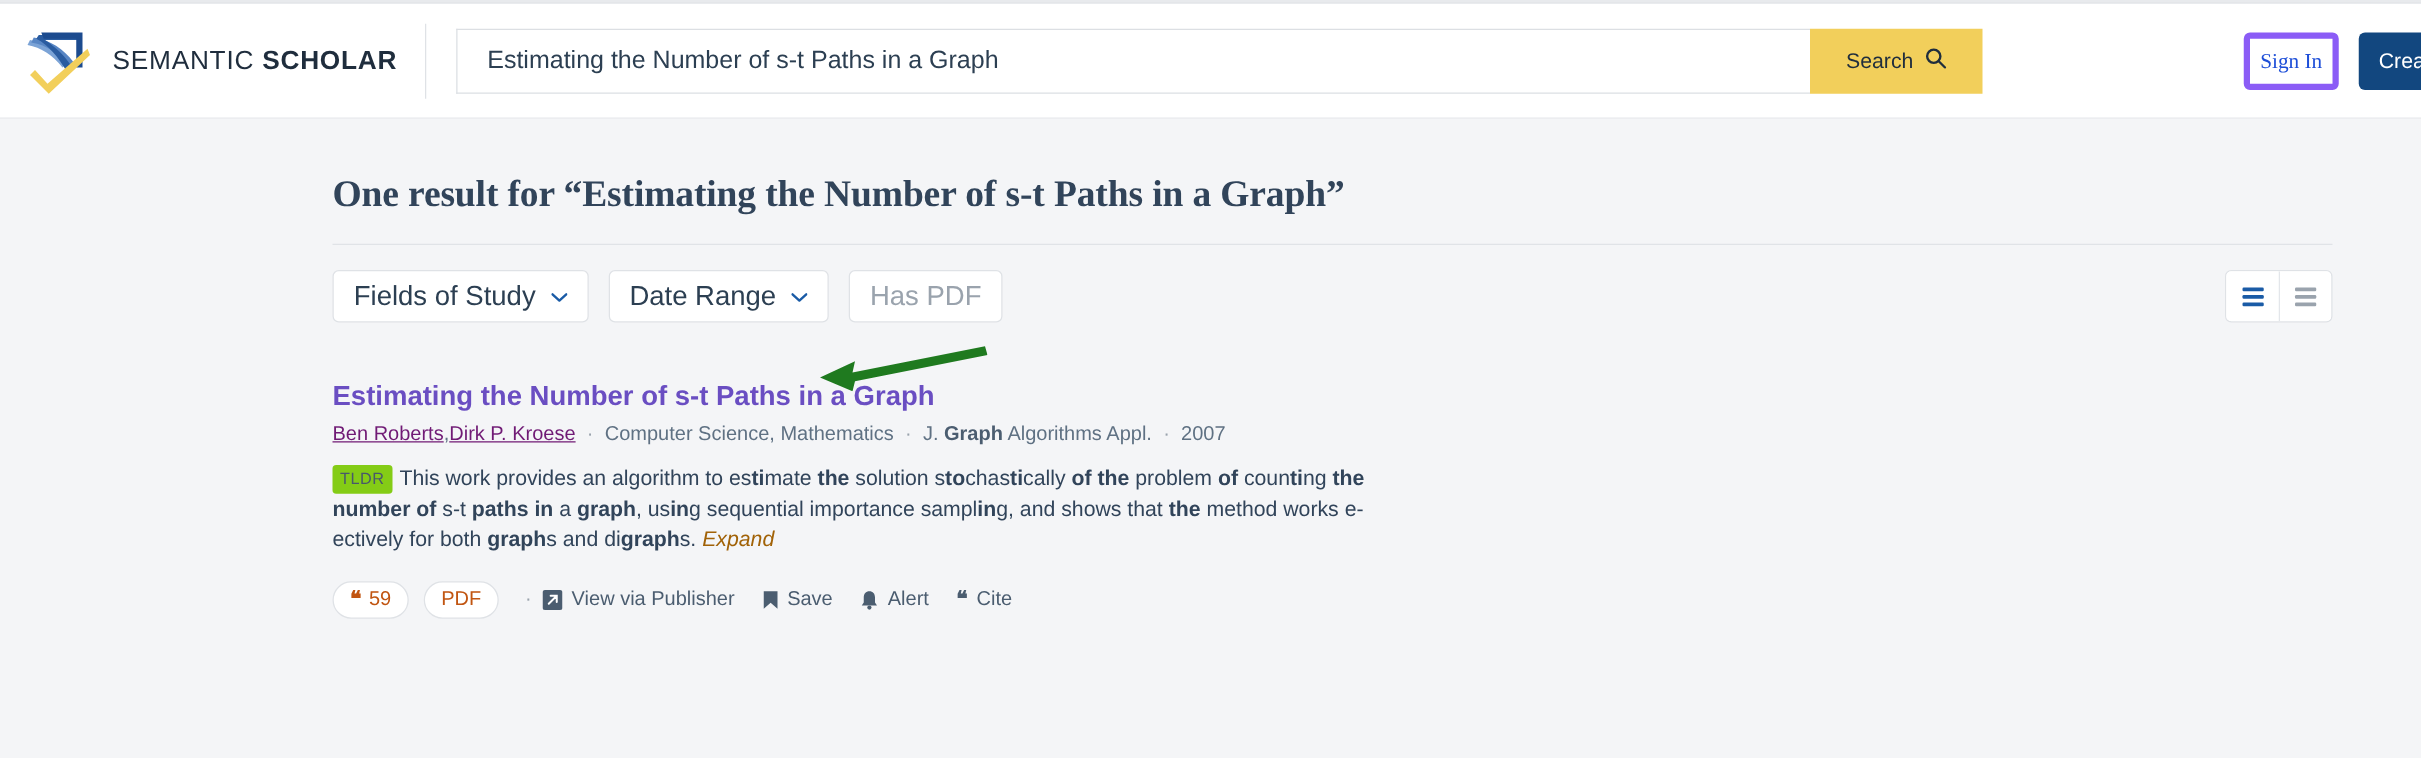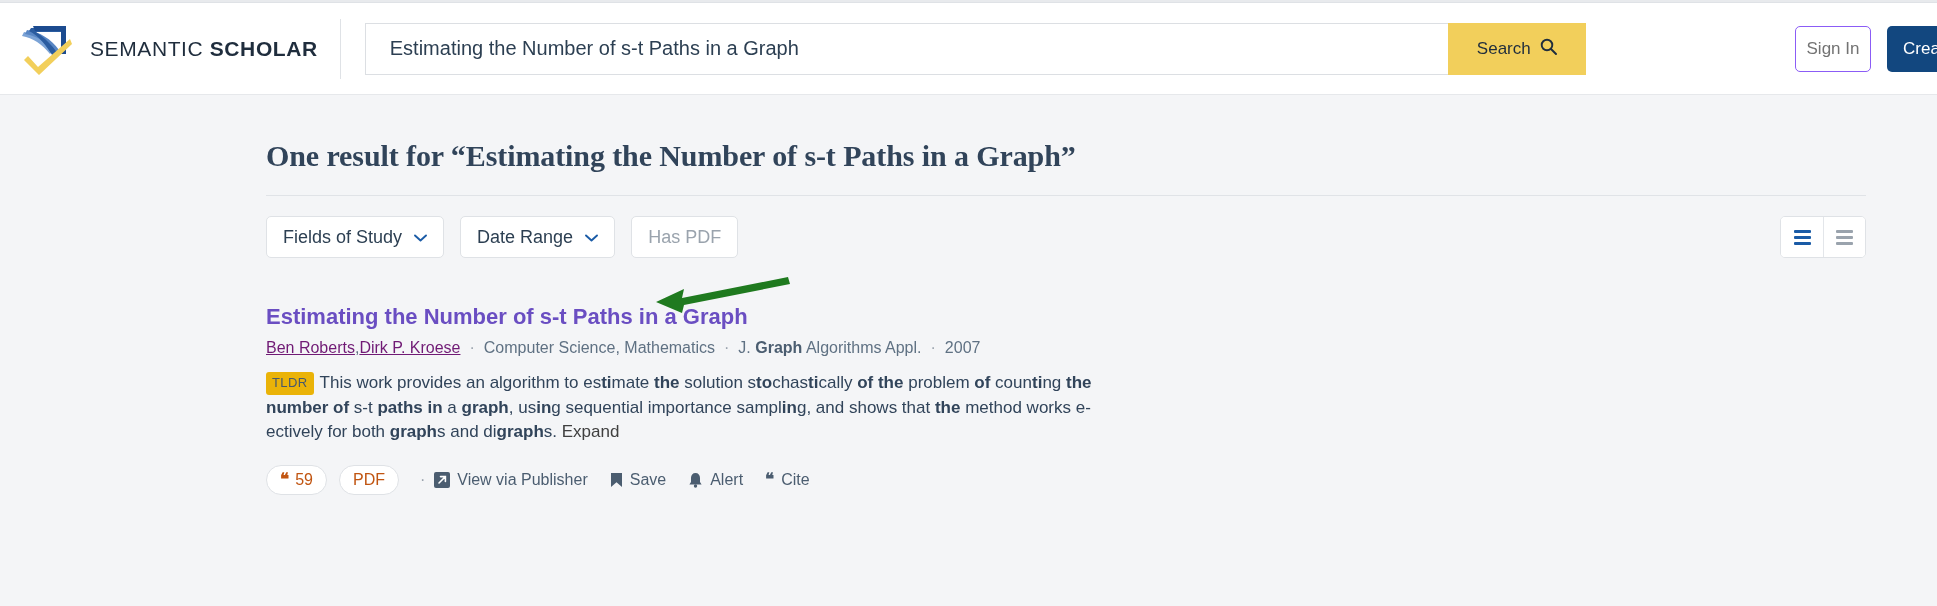--- a/index.html
+++ b/index.html
@@ -90,30 +90,30 @@
     right: -16px;
     top: 0;
     height: 92px;
     display: flex;
     align-items: center;
     gap: 16px;
   }
   .signin-btn {
     width: 76px;
     height: 46px;
-    border: 1px solid #8b5cf6;
+    border: 5px solid #8b5cf6;
     border-radius: 5px;
     background: #fff;
-    color: #737373;
+    color: #1d4ed8;
     font-size: 17px;
     display: flex;
     align-items: center;
     justify-content: center;
     cursor: pointer;
-    font-family: Liberation Sans, sans-serif;
+    font-family: Liberation Serif, serif;
   }
   .create-btn {
     width: 66px;
     height: 46px;
     border-radius: 5px;
     background: #12477f;
     color: #fff;
     font-size: 17px;
     display: flex;
     align-items: center;
@@ -153,21 +153,21 @@
   }
   .filter-btn {
     height: 42px;
     background: #fff;
     border: 1px solid #dfe2e6;
     border-radius: 5px;
     display: flex;
     align-items: center;
     padding: 0 16px;
     gap: 12px;
-    font-size: 18px;
+    font-size: 22px;
     color: #2c3f52;
     margin-right: 16px;
     cursor: pointer;
     white-space: nowrap;
   }
   .filter-btn.disabled { color: #9aa3ad; }
   .chev { color: #1a5ba6; font-size: 14px; line-height: 1; }
 
   .filter-spacer { flex: 1; }
 
@@ -233,31 +233,31 @@
 
   .tldr-block {
     margin-top: 14px;
     width: 880px;
     font-size: 17px;
     line-height: 1.45;
     color: #31445a;
   }
   .tldr-badge {
     display: inline-block;
-    background: #eab308;
+    background: #84cc16;
     color: #48596b;
     font-size: 13px;
     letter-spacing: 0.4px;
     padding: 2px 6px;
     border-radius: 3px;
     margin-right: 6px;
     vertical-align: 1px;
   }
   .tldr-block b { font-weight: 700; }
-  .expand-link { color: #404040; cursor: pointer; }
+  .expand-link { color: #a16207; cursor: pointer; font-style: italic; }
 
   
   .actions {
     margin-top: 20px;
     display: flex;
     align-items: center;
     gap: 0;
   }
   .pill {
     border: 1px solid #dfe2e6;

